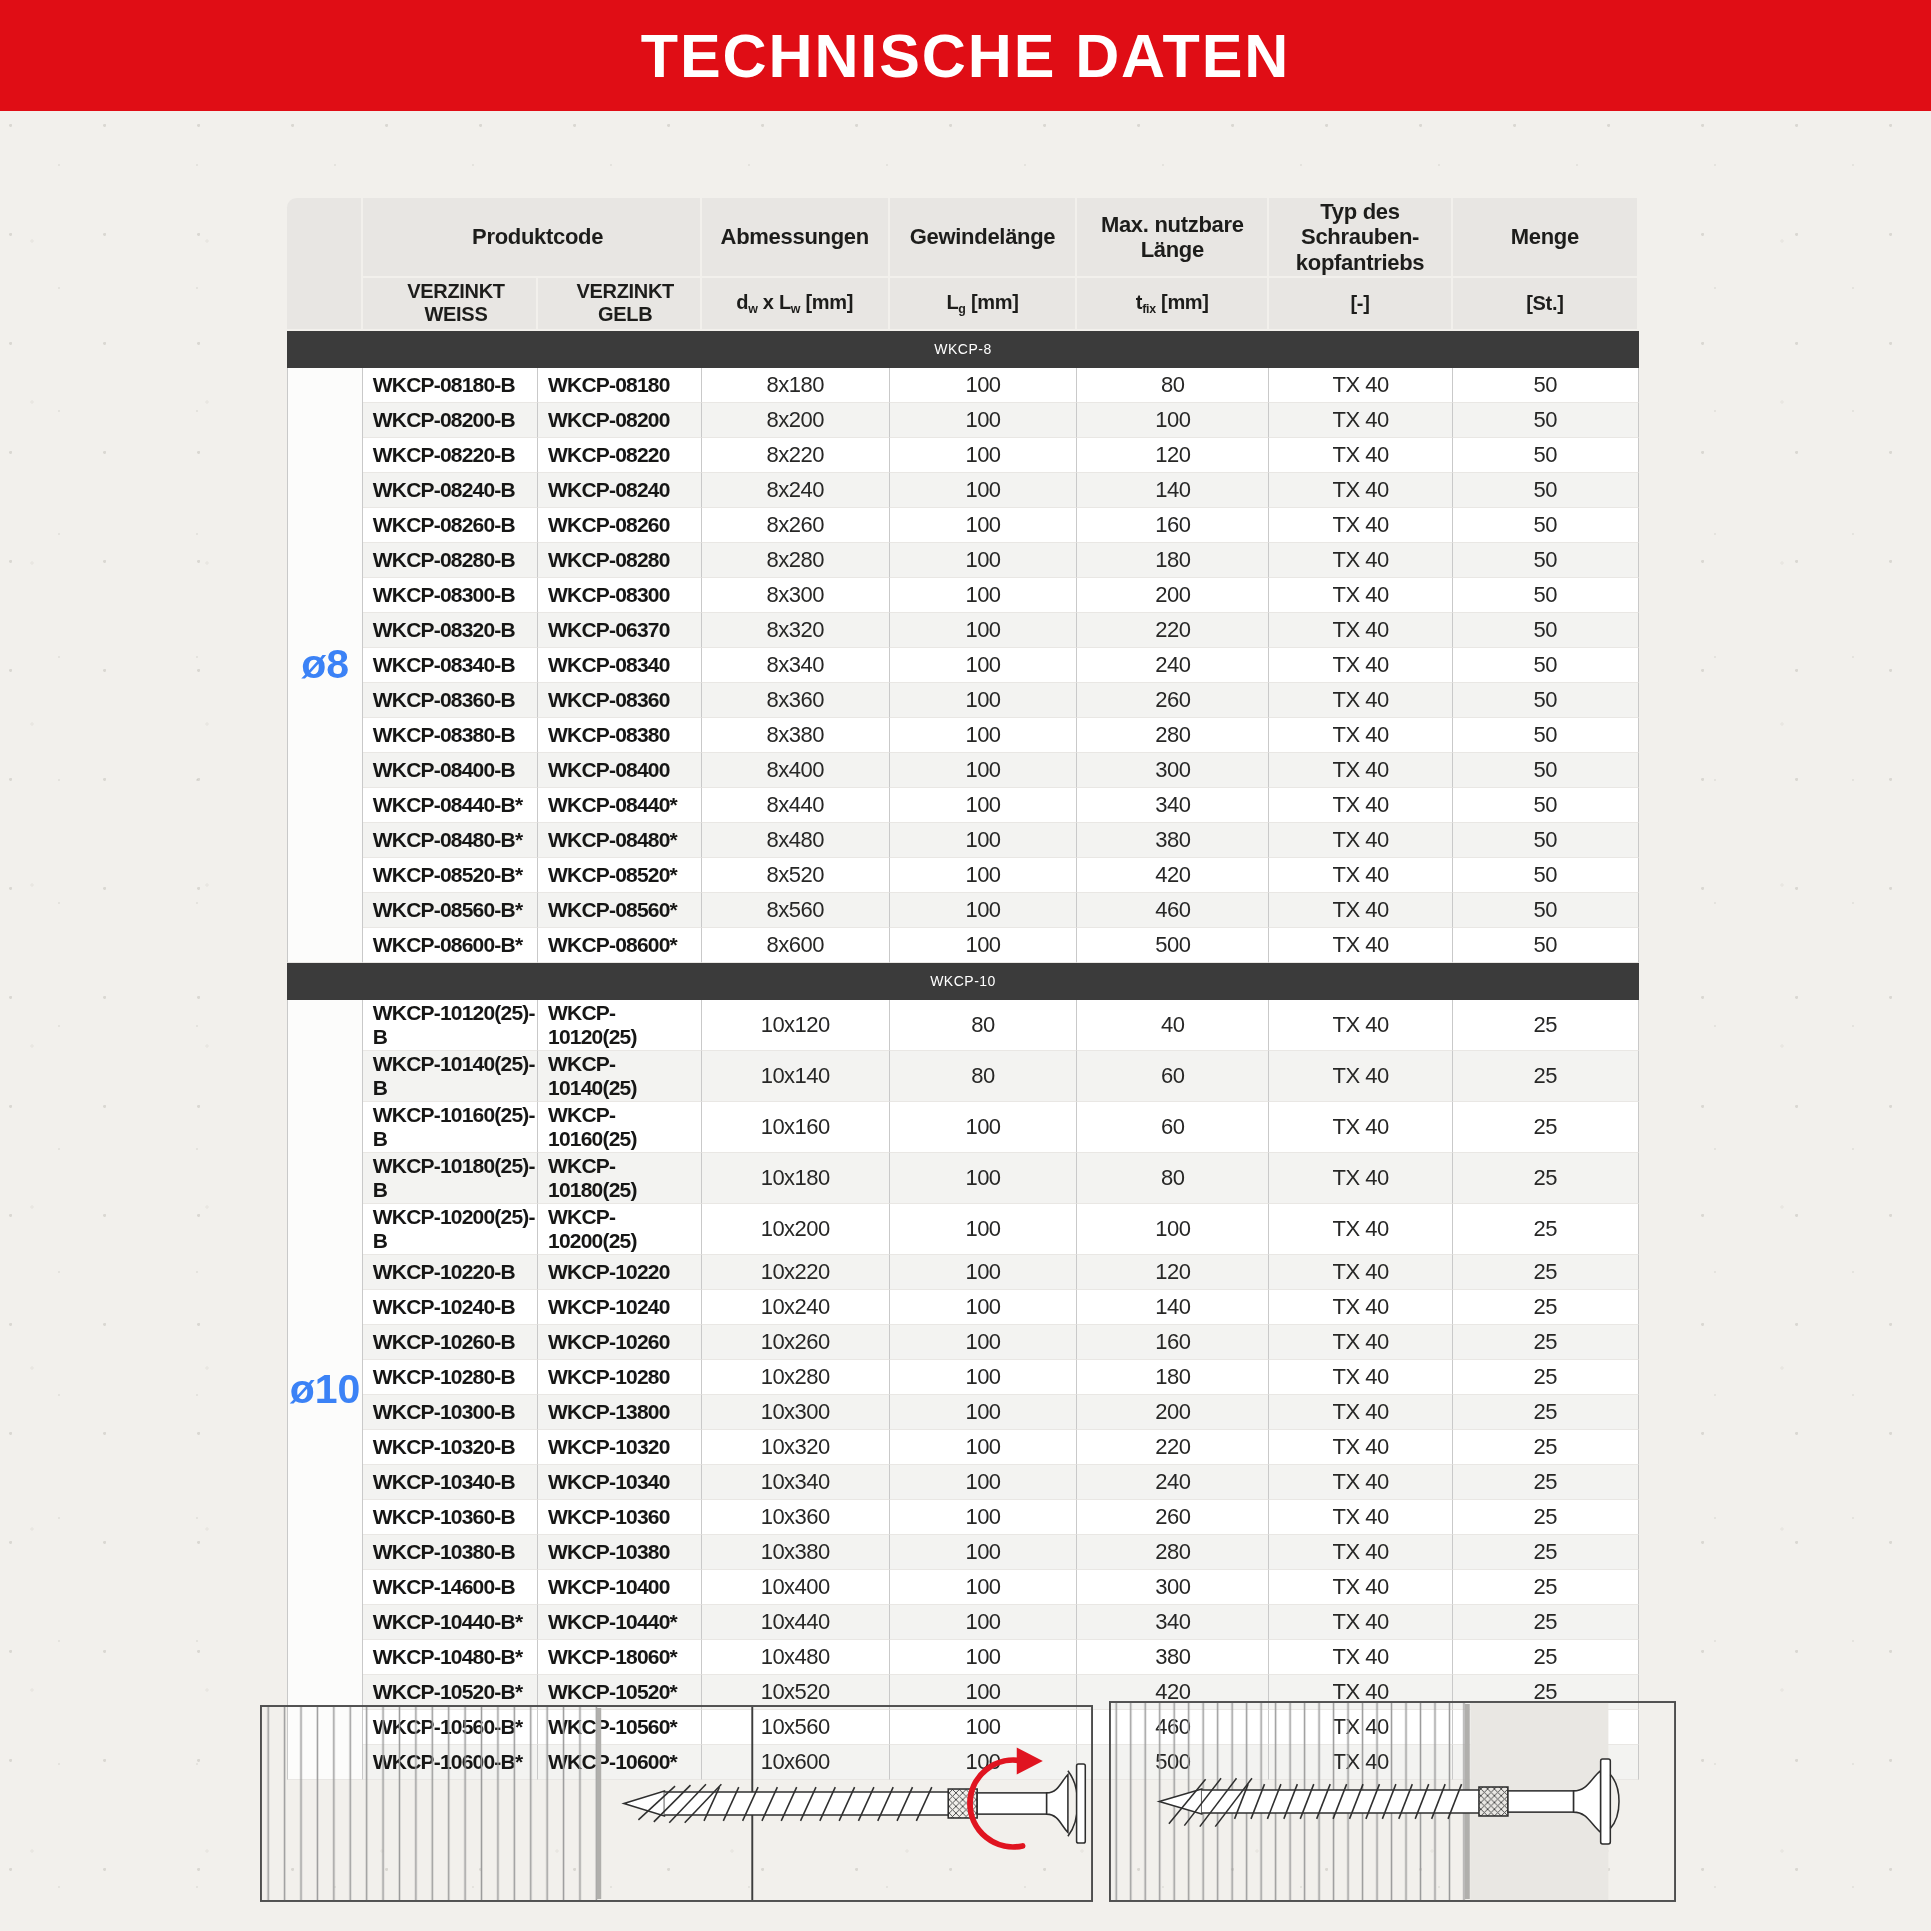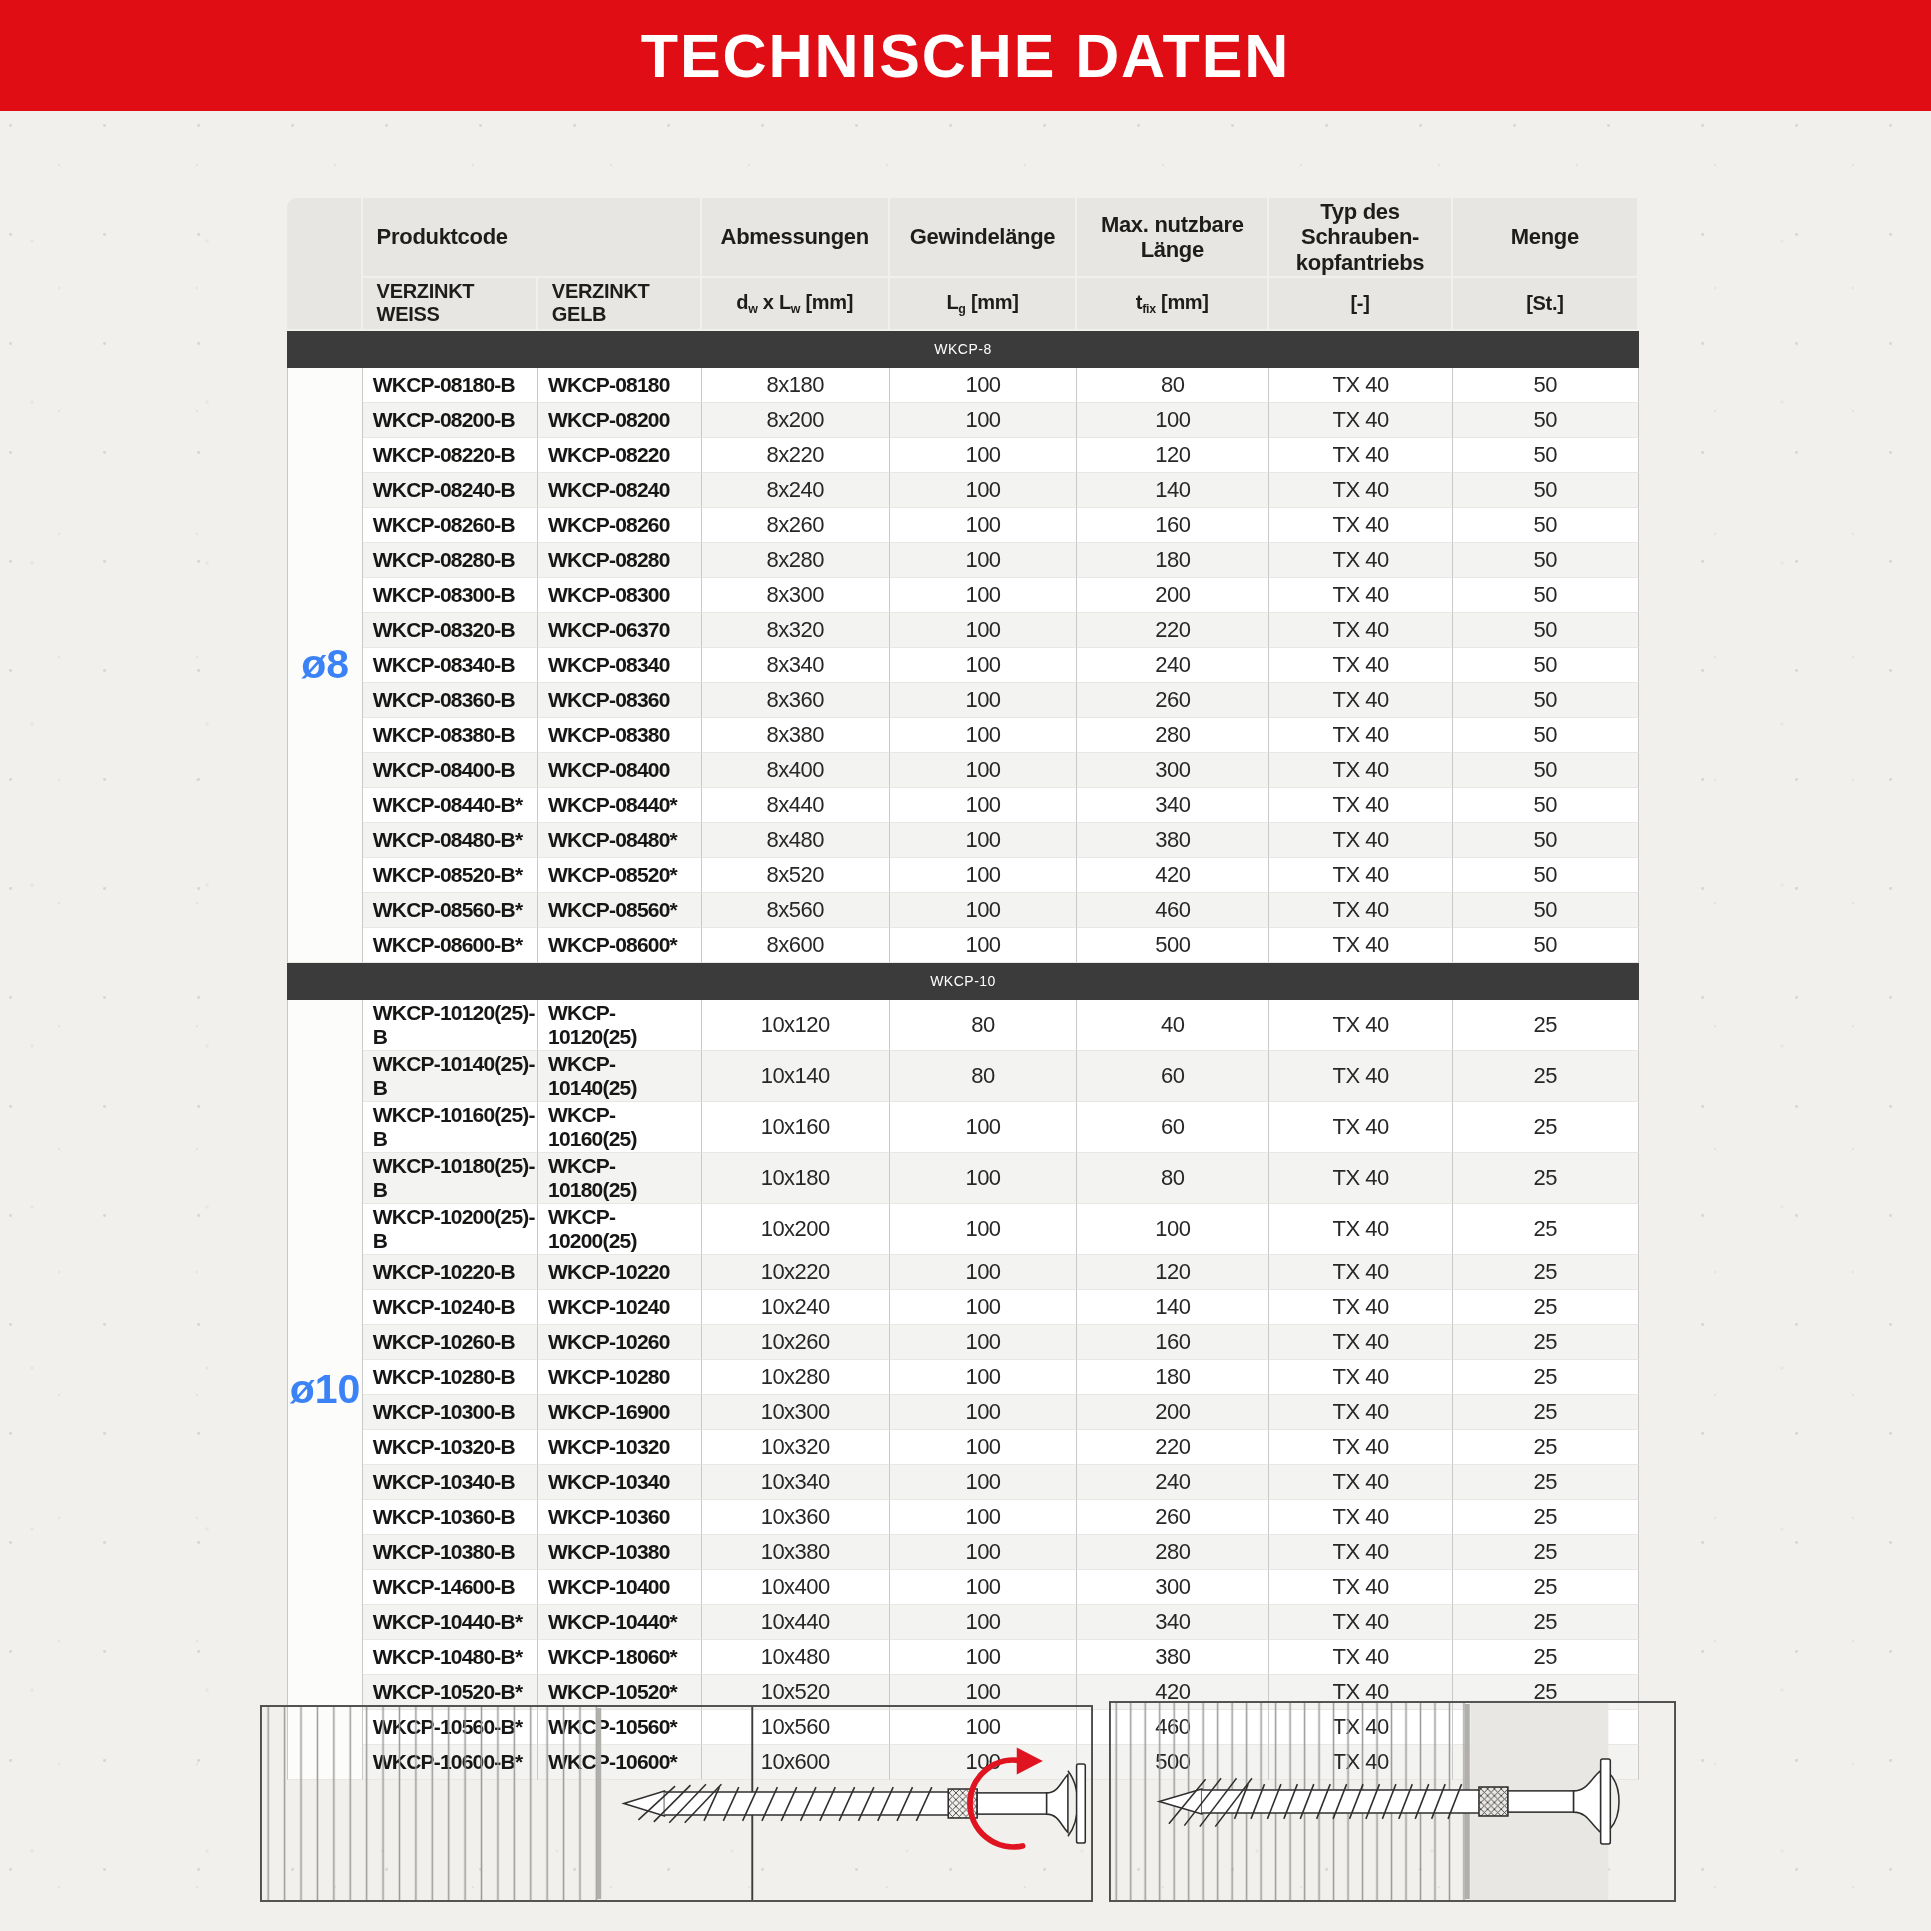--- a/index.html
+++ b/index.html
@@ -26,21 +26,21 @@
   .table-wrap { position:absolute; left:287px; top:198px; width:1354px; }
   table.spec { border-collapse:separate; border-spacing:0; table-layout:fixed; width:1352px; color:#1d1d1b; }
 
   
   td.h {
     background:#e8e6e3; text-align:center; vertical-align:middle;
     border-right:2.9px solid #f2f0ec; border-bottom:2.9px solid #f2f0ec;
     font-weight:bold; font-size:22px; letter-spacing:-0.3px; line-height:1.15;
   }
   td.h.corner { border-radius:9.7px 0 0 0; }
-  td.h.left { text-align:left; padding-left:13.5px; }
+  td.h.left { text-align:center; padding-left:13.5px; }
   td.h.sub { font-size:20px; }
   td.h sub { font-size:0.62em; vertical-align:-0.35em; }
   thead tr.hr1 { height:70px; }
   thead tr.hr2 { height:53px; }
 
   
   td.band {
     background:#3b3b3b; color:#ffffff; text-align:center; vertical-align:middle;
     font-size:14px; font-weight:normal; letter-spacing:0.5px; height:35px;
   }
@@ -344,21 +344,21 @@
             <td class="data c0">WKCP-10280-B</td>
             <td class="data c1">WKCP-10280</td>
             <td class="data c2">10x280</td>
             <td class="data c3">100</td>
             <td class="data c4">180</td>
             <td class="data c5">TX 40</td>
             <td class="data c6">25</td>
           </tr>
           <tr class="datarow alt">
             <td class="data c0">WKCP-10300-B</td>
-            <td class="data c1">WKCP-16900</td>
+            <td class="data c1">WKCP-13800</td>
             <td class="data c2">10x300</td>
             <td class="data c3">100</td>
             <td class="data c4">200</td>
             <td class="data c5">TX 40</td>
             <td class="data c6">25</td>
           </tr>
           <tr class="datarow">
             <td class="data c0">WKCP-10320-B</td>
             <td class="data c1">WKCP-10320</td>
             <td class="data c2">10x320</td>

